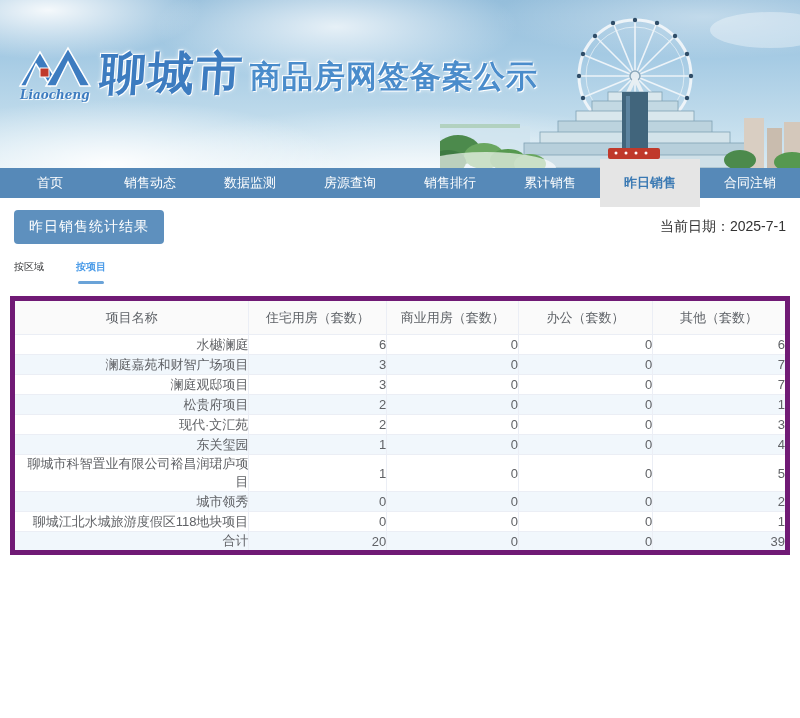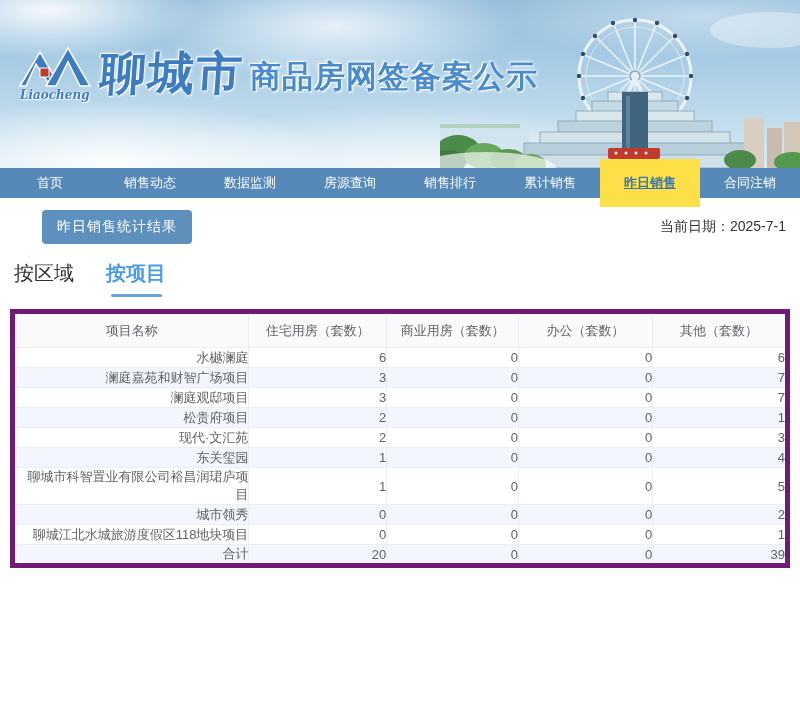--- a/index.html
+++ b/index.html
@@ -27,34 +27,34 @@
     text-shadow:1px 1px 0 #fff,-1px -1px 0 #fff,0 0 5px rgba(255,255,255,.9); }
   .site-title { font-size:31px; font-weight:bold; color:#4a8ccb; line-height:1;
     margin-bottom:10px; letter-spacing:1px;
     text-shadow:1px 1px 0 #fff,-1px -1px 0 #fff,0 0 5px rgba(255,255,255,.9); }
 
   
   .nav { position:relative; display:flex; width:800px; height:30px;
     background:#5689b8; z-index:5; }
   .nav-item { flex:1; height:30px; line-height:30px; text-align:center;
     color:#fff; font-size:13px; cursor:pointer; }
-  .nav-item.active { background:#fde047; color:#39730;
-    color:#3a79b3; margin-top:-9px; height:48px; line-height:48px; font-weight:bold;text-decoration:underline; }
+  .nav-item.active { background:#e5e5e5; color:#39730;
+    color:#3a79b3; margin-top:-9px; height:48px; line-height:48px; font-weight:bold; }
 
   
   .section-head { display:flex; justify-content:space-between; align-items:center;
     margin:12px 14px 0 14px; }
   .section-badge { background:#5e90be; color:#fff; font-size:14px;
-    padding:8px 15px; border-radius:4px; letter-spacing:1px;margin-left:28px; }
+    padding:8px 15px; border-radius:4px; letter-spacing:1px; }
   .date-line { font-size:14px; color:#333; }
   .date-line .val { color:#333; }
 
   
   .tabs { display:flex; margin:16px 0 0 14px; }
-  .tab { font-size:20px; color:#303133; margin-right:32px; cursor:pointer; padding-bottom:4px;font-family:Liberation Serif, serif; }
+  .tab { font-size:10px; color:#303133; margin-right:32px; cursor:pointer; padding-bottom:4px;font-family:Liberation Serif, serif; }
   .tab.active { color:#4a9be8; font-weight:bold; }
   .tab.active::after { content:""; display:block; height:3px; width:85%;
     margin:7px auto 0 auto; background:#6aa3d8; border-radius:2px; }
 
   
   .table-wrap { margin:8px 10px 0 10px; }
   table { width:100%; border-collapse:collapse; font-size:13px; color:#606266;
     border:5px solid #701a75; }
   th, td { border:1px solid #ebeef5; text-align:center; }
   th { background:#fafafa; color:#5f6368; font-weight:normal; height:36px; }

